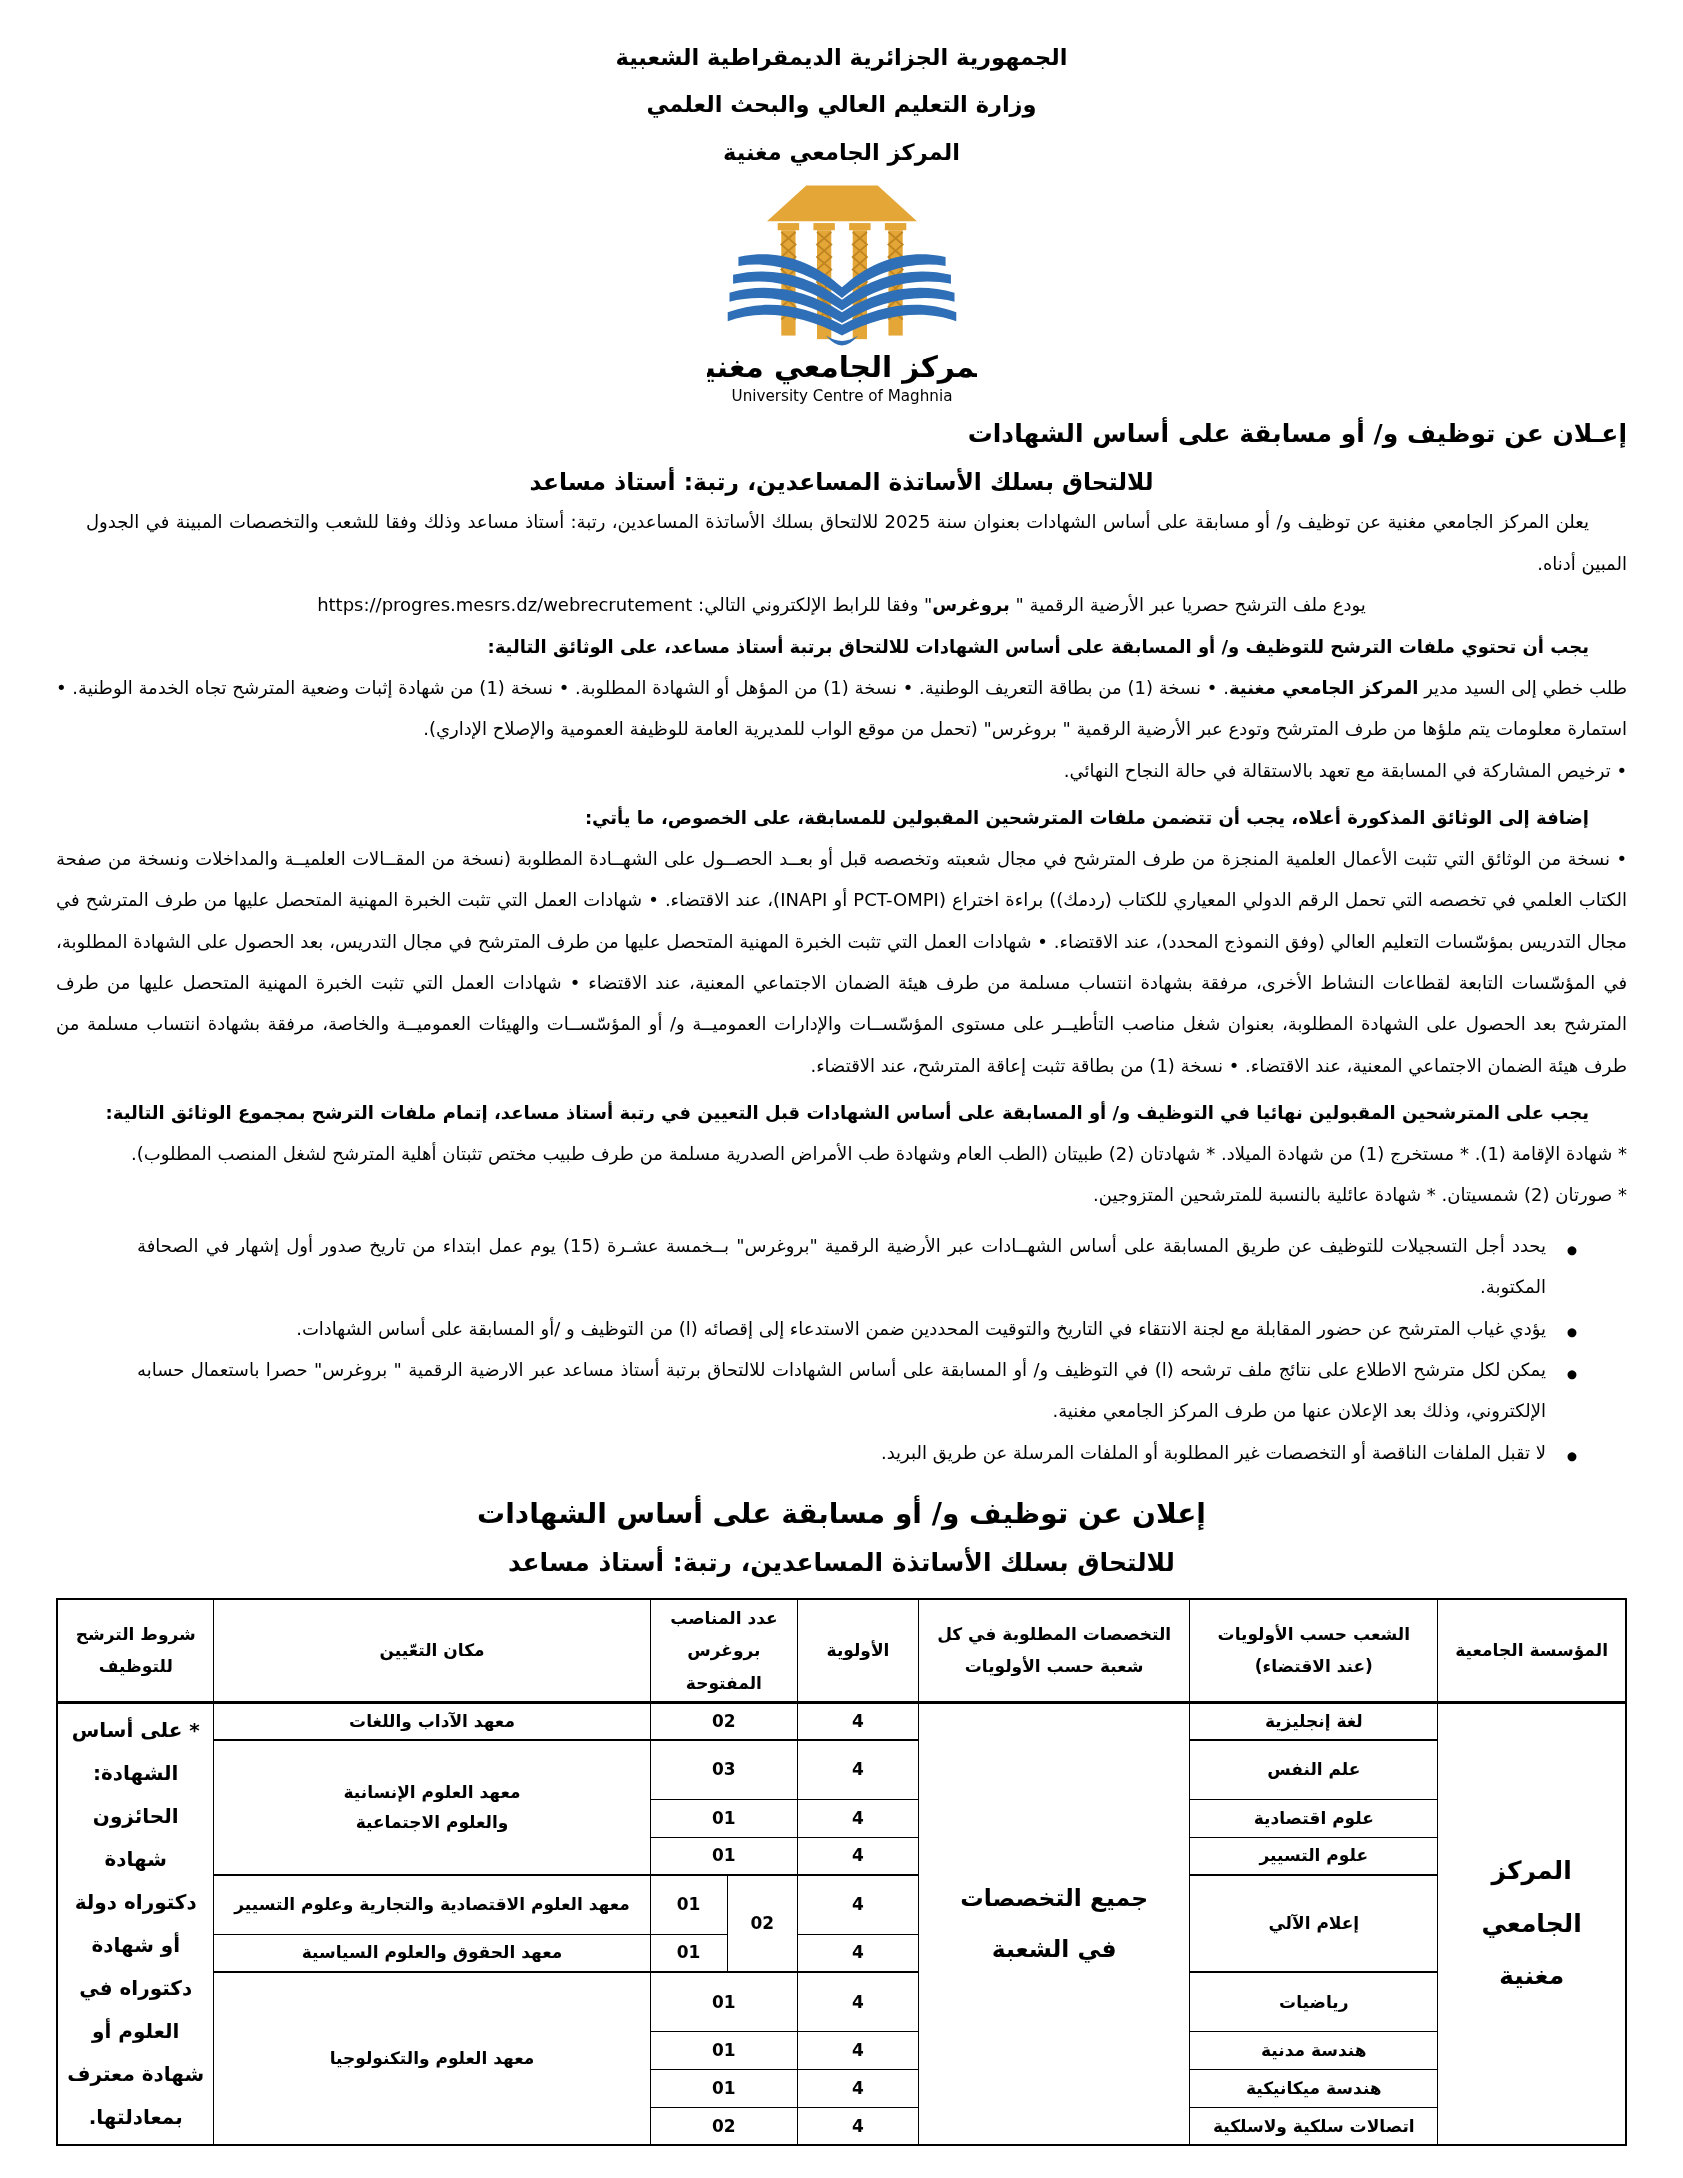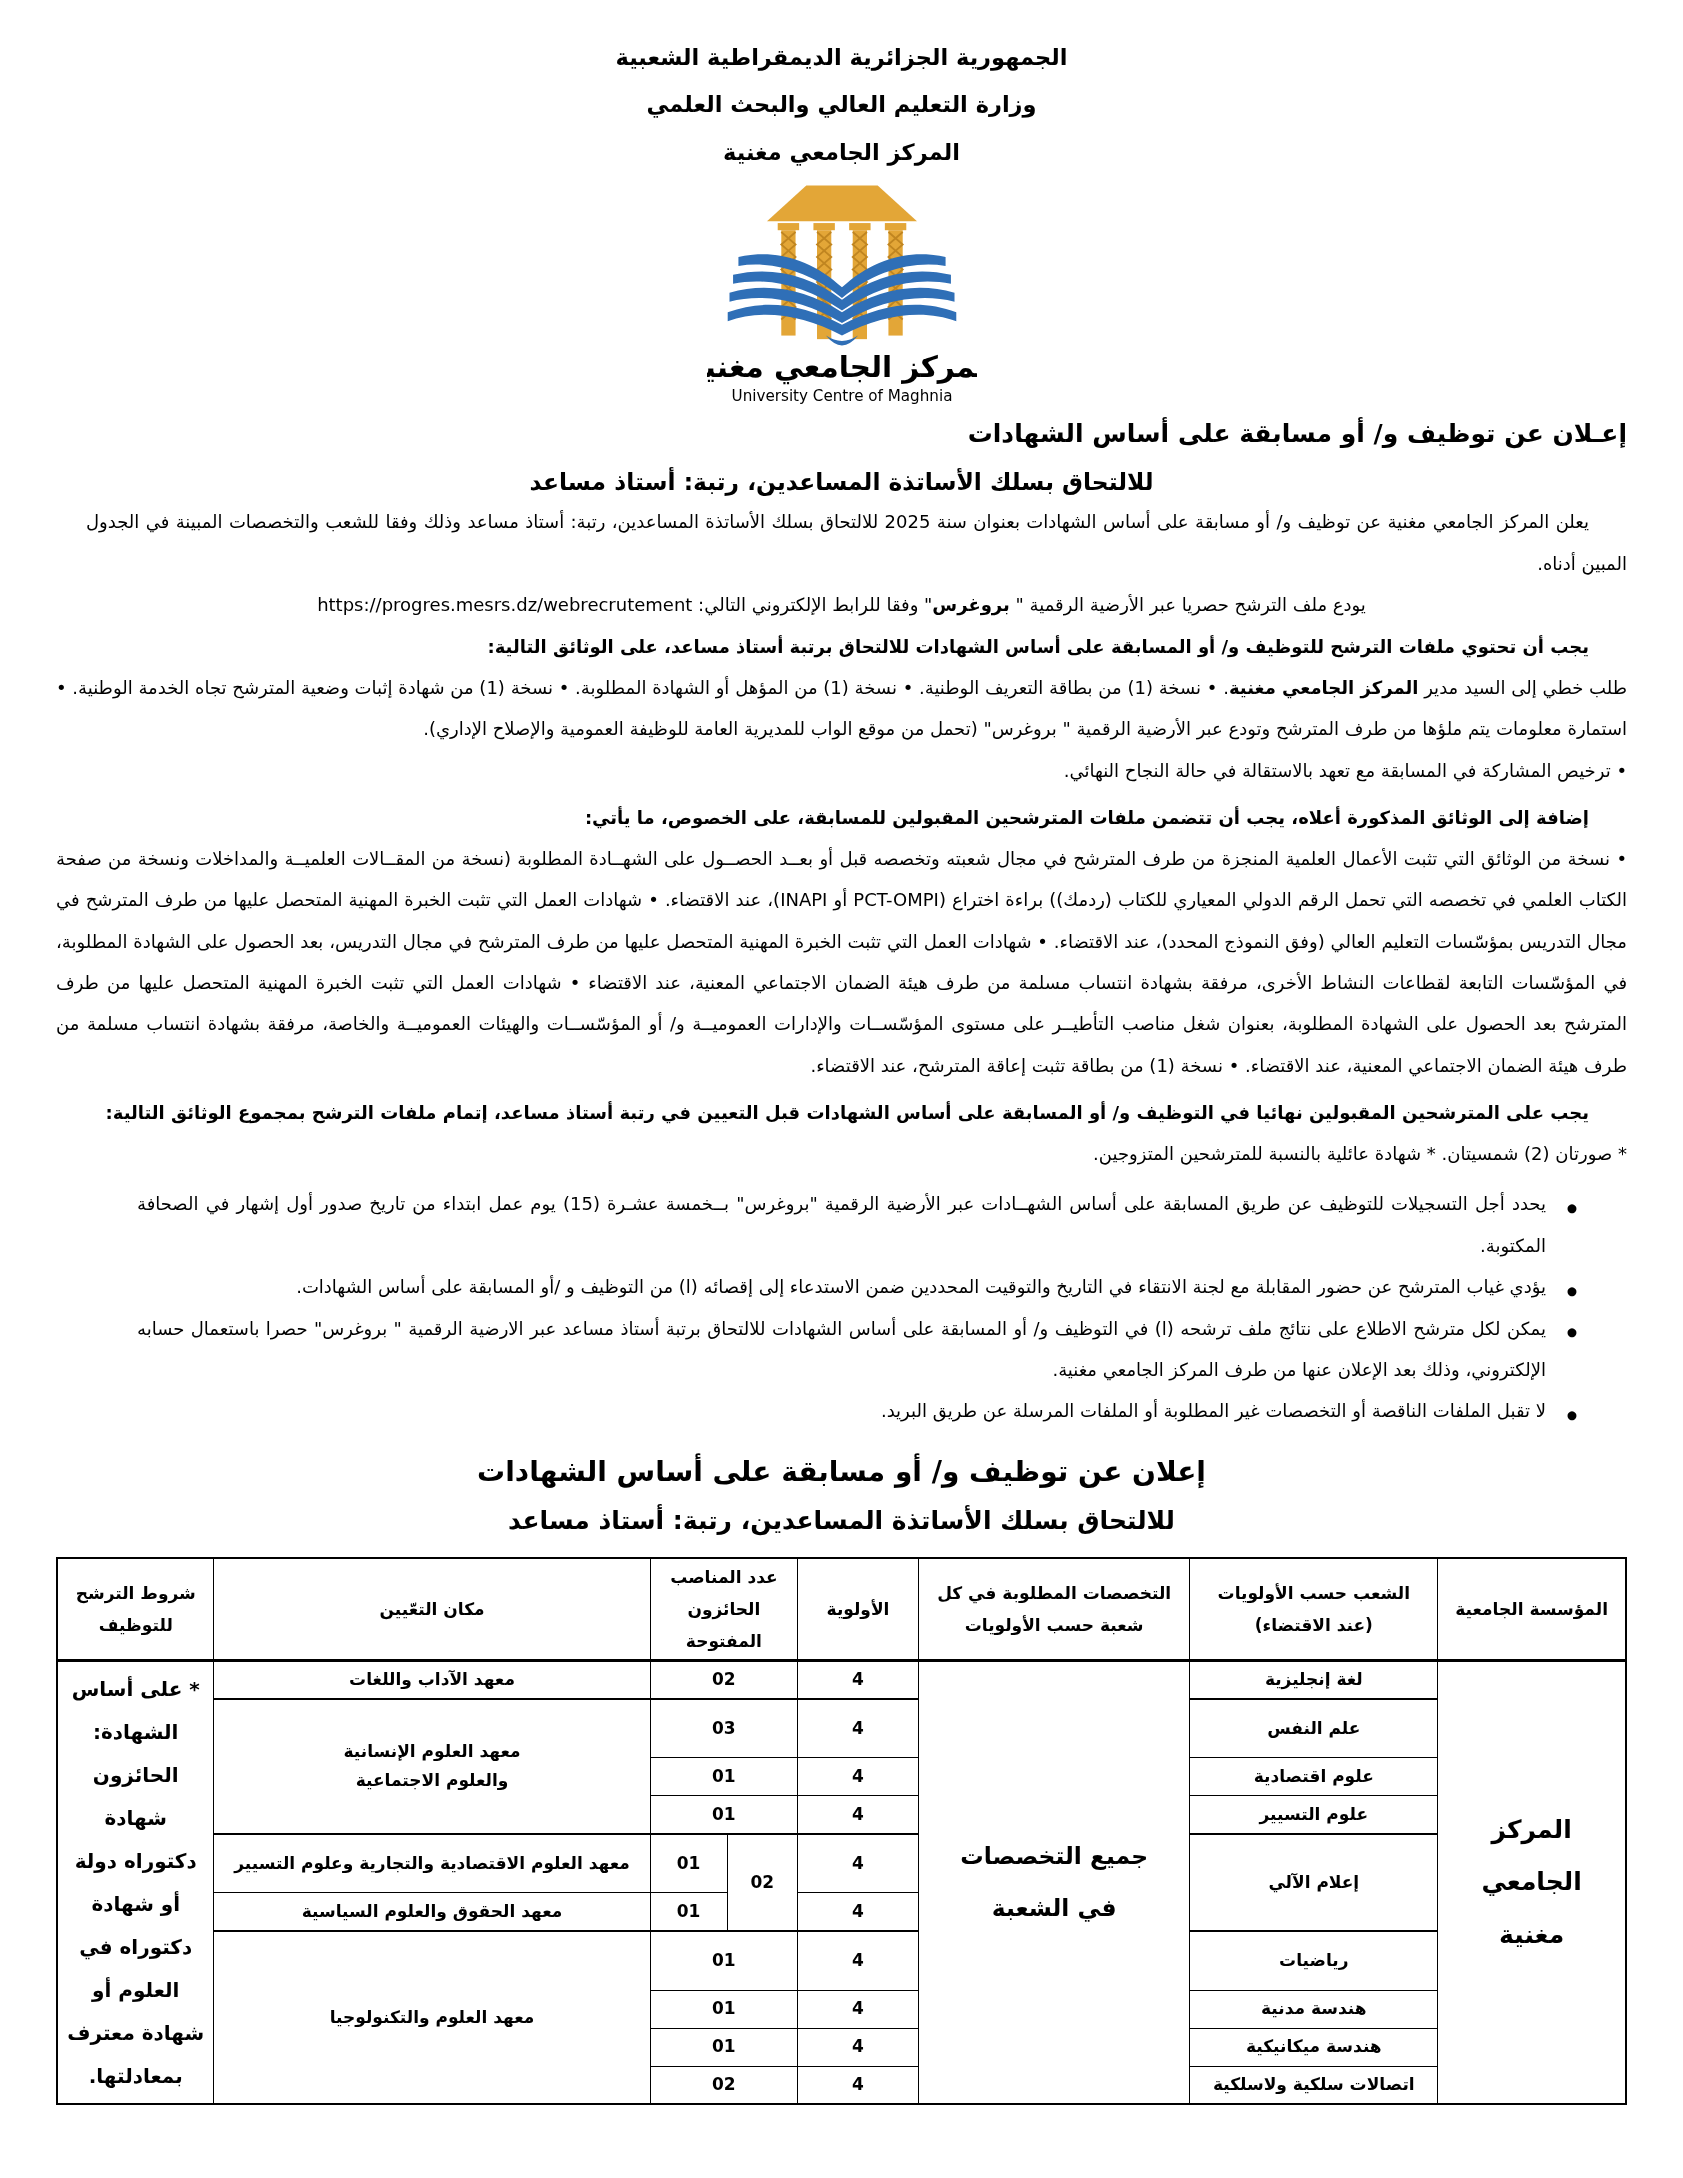--- a/index.html
+++ b/index.html
@@ -132,20 +132,21 @@
   <p class="doc"><span>طلب خطي إلى السيد مدير </span><b>المركز الجامعي مغنية</b><span>. • نسخة (1) من بطاقة التعريف الوطنية. • نسخة (1) من المؤهل أو الشهادة المطلوبة. • نسخة (1) من شهادة إثبات وضعية المترشح تجاه الخدمة الوطنية. • استمارة معلومات يتم ملؤها من طرف المترشح وتودع عبر الأرضية الرقمية " بروغرس" (تحمل من موقع الواب للمديرية العامة للوظيفة العمومية والإصلاح الإداري).</span></p>
 
   <p class="doc">• ترخيص المشاركة في المسابقة مع تعهد بالاستقالة في حالة النجاح النهائي.</p>
 
   <p class="doc b ind mt">إضافة إلى الوثائق المذكورة أعلاه، يجب أن تتضمن ملفات المترشحين المقبولين للمسابقة، على الخصوص، ما يأتي:</p>
 
   <p class="doc">• نسخة من الوثائق التي تثبت الأعمال العلمية المنجزة من طرف المترشح في مجال شعبته وتخصصه قبل أو بعــد الحصــول على الشهــادة المطلوبة (نسخة من المقــالات العلميــة والمداخلات ونسخة من صفحة الكتاب العلمي في تخصصه التي تحمل الرقم الدولي المعياري للكتاب (ردمك)) براءة اختراع (PCT-OMPI أو INAPI)، عند الاقتضاء. • شهادات العمل التي تثبت الخبرة المهنية المتحصل عليها من طرف المترشح في مجال التدريس بمؤسّسات التعليم العالي (وفق النموذج المحدد)، عند الاقتضاء. • شهادات العمل التي تثبت الخبرة المهنية المتحصل عليها من طرف المترشح في مجال التدريس، بعد الحصول على الشهادة المطلوبة، في المؤسّسات التابعة لقطاعات النشاط الأخرى، مرفقة بشهادة انتساب مسلمة من طرف هيئة الضمان الاجتماعي المعنية، عند الاقتضاء • شهادات العمل التي تثبت الخبرة المهنية المتحصل عليها من طرف المترشح بعد الحصول على الشهادة المطلوبة، بعنوان شغل مناصب التأطيــر على مستوى المؤسّســات والإدارات العموميــة و/ أو المؤسّســات والهيئات العموميــة والخاصة، مرفقة بشهادة انتساب مسلمة من طرف هيئة الضمان الاجتماعي المعنية، عند الاقتضاء. • نسخة (1) من بطاقة تثبت إعاقة المترشح، عند الاقتضاء.</p>
 
   <p class="doc b ind mt">يجب على المترشحين المقبولين نهائيا في التوظيف و/ أو المسابقة على أساس الشهادات قبل التعيين في رتبة أستاذ مساعد، إتمام ملفات الترشح بمجموع الوثائق التالية:</p>
 
+  <p class="doc">* شهادة الإقامة (1). * مستخرج (1) من شهادة الميلاد. * شهادتان (2) طبيتان (الطب العام وشهادة طب الأمراض الصدرية مسلمة من طرف طبيب مختص تثبتان أهلية المترشح لشغل المنصب المطلوب).</p>
 
   <p class="doc">* صورتان (2) شمسيتان. * شهادة عائلية بالنسبة للمترشحين المتزوجين.</p>
 
   <ul class="notes">
     <li>يحدد أجل التسجيلات للتوظيف عن طريق المسابقة على أساس الشهــادات عبر الأرضية الرقمية "بروغرس" بــخمسة عشـرة (15) يوم عمل ابتداء من تاريخ صدور أول إشهار في الصحافة المكتوبة.</li>
     <li>يؤدي غياب المترشح عن حضور المقابلة مع لجنة الانتقاء في التاريخ والتوقيت المحددين ضمن الاستدعاء إلى إقصائه (ا) من التوظيف و /أو المسابقة على أساس الشهادات.</li>
     <li>يمكن لكل مترشح الاطلاع على نتائج ملف ترشحه (ا) في التوظيف و/ أو المسابقة على أساس الشهادات للالتحاق برتبة أستاذ مساعد عبر الارضية الرقمية " بروغرس" حصرا باستعمال حسابه الإلكتروني، وذلك بعد الإعلان عنها من طرف المركز الجامعي مغنية.</li>
     <li>لا تقبل الملفات الناقصة أو التخصصات غير المطلوبة أو الملفات المرسلة عن طريق البريد.</li>
   </ul>
 
@@ -165,21 +166,21 @@
     </colgroup>
     <thead>
       <tr>
         <th>المؤسسة الجامعية</th>
         <th>الشعب حسب الأولويات
 (عند الاقتضاء)</th>
         <th>التخصصات المطلوبة في كل
 شعبة حسب الأولويات</th>
         <th>الأولوية</th>
         <th colspan="2">عدد المناصب
-الحائزون المفتوحة</th>
+بروغرس المفتوحة</th>
         <th>مكان التعّيين</th>
         <th>شروط الترشح
 للتوظيف</th>
       </tr>
     </thead>
     <tbody>
       <tr>
         <td class="inst" rowspan="10">المركز
 الجامعي
 مغنية</td>

